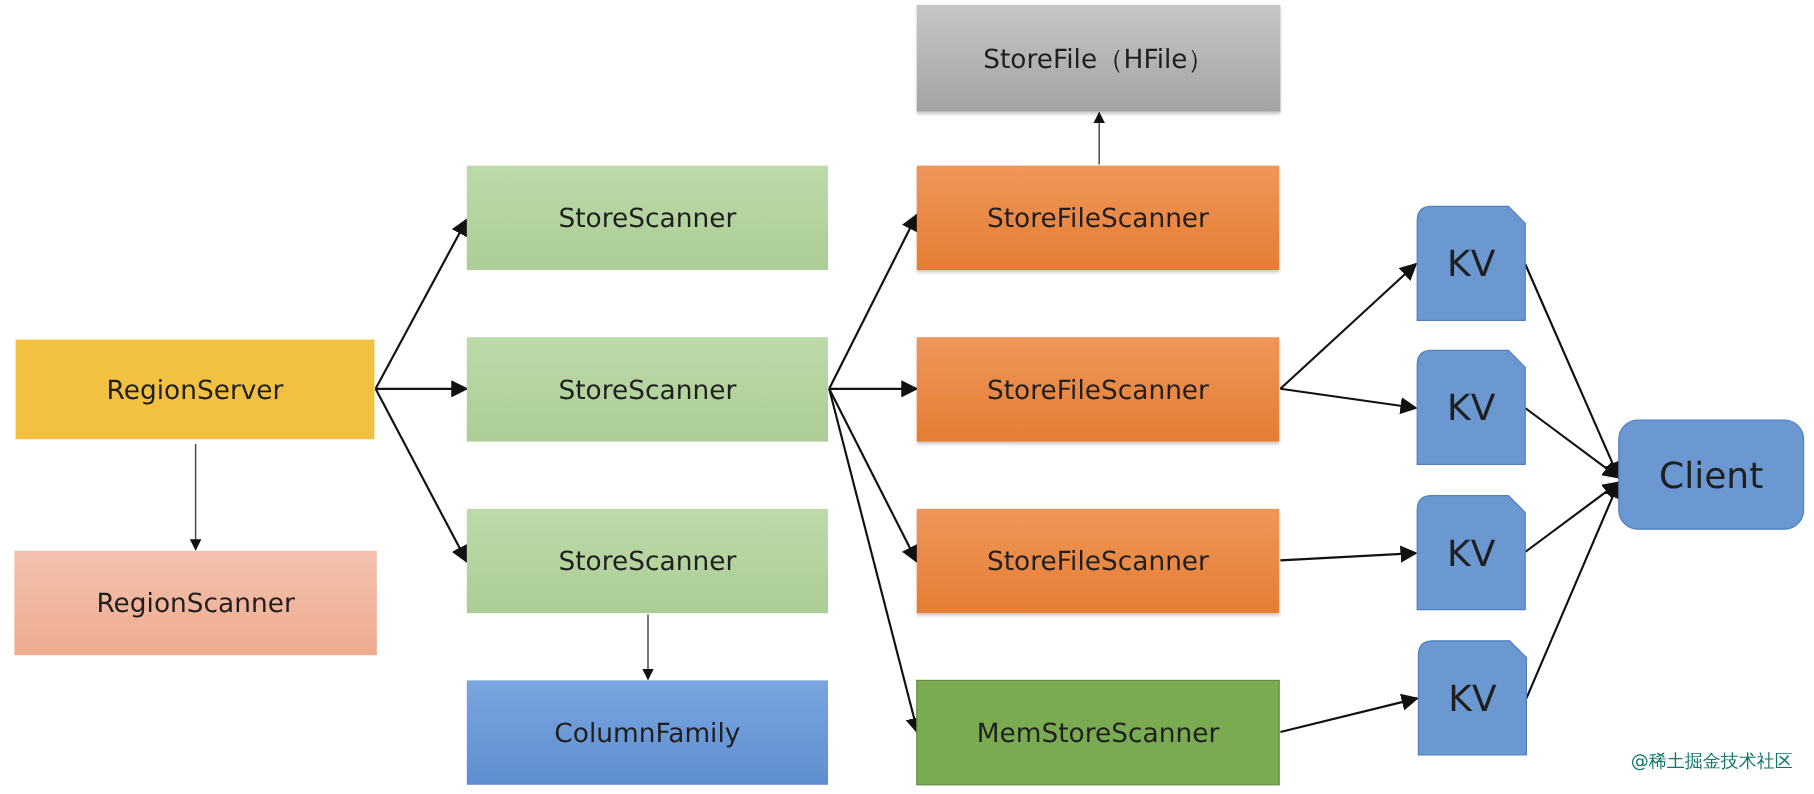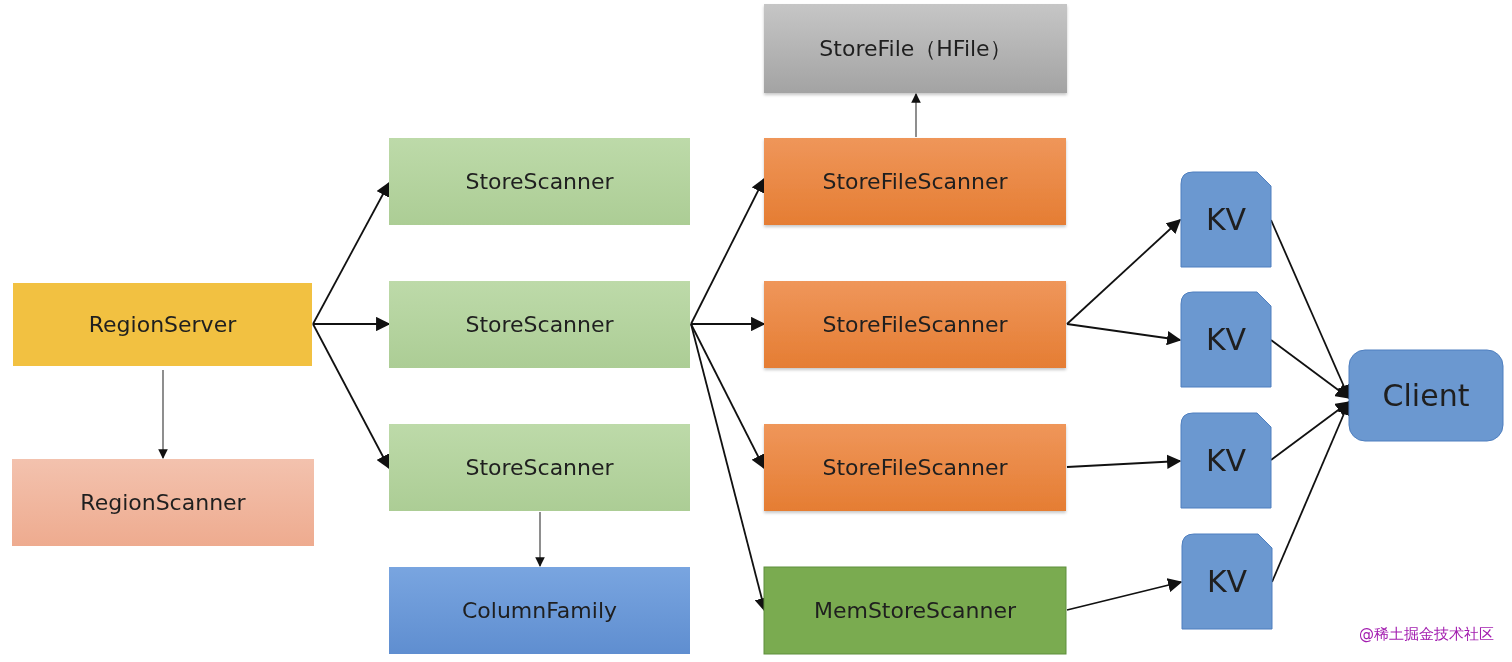--- a/index.html
+++ b/index.html
@@ -1,21 +1,21 @@
 <!DOCTYPE html>
 <html><head>
 <meta charset="utf-8">
 <style>
   html, body { margin: 0; padding: 0; background: #ffffff; }
   body { width: 1512px; height: 662px; position: relative; overflow: hidden;
          font-family: "DejaVu Sans", "Liberation Sans", sans-serif; }
   #diagram { position: absolute; left: 0; top: 0; }
   .node-label { font-family: "DejaVu Sans", sans-serif; fill: #1f1f1f; }
   .watermark { position: absolute; right: 18px; bottom: 18px; font-size: 15px;
-               color: #a21caf; font-family: "DejaVu Sans", sans-serif; }
+               color: #0f766e; font-family: "DejaVu Sans", sans-serif; }
 </style>
 </head>
 <body>
 
 <svg id="diagram" width="1512" height="662" viewBox="0 0 1512 662" xmlns="http://www.w3.org/2000/svg">
   <defs>
     <marker id="arrowhead" viewBox="0 0 10 10" refX="9" refY="5" markerWidth="8" markerHeight="8" orient="auto-start-reverse">
       <path d="M0,0 L10,5 L0,10 z" fill="#111"></path>
     </marker>
     <filter id="softshadow" x="-5%" y="-5%" width="110%" height="120%">

